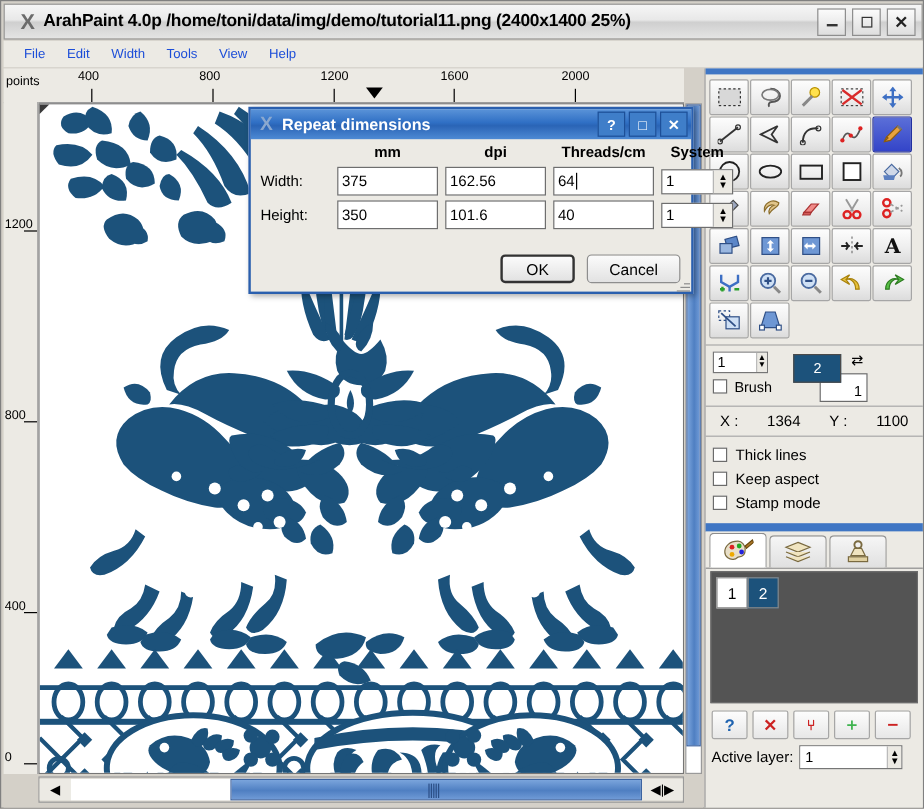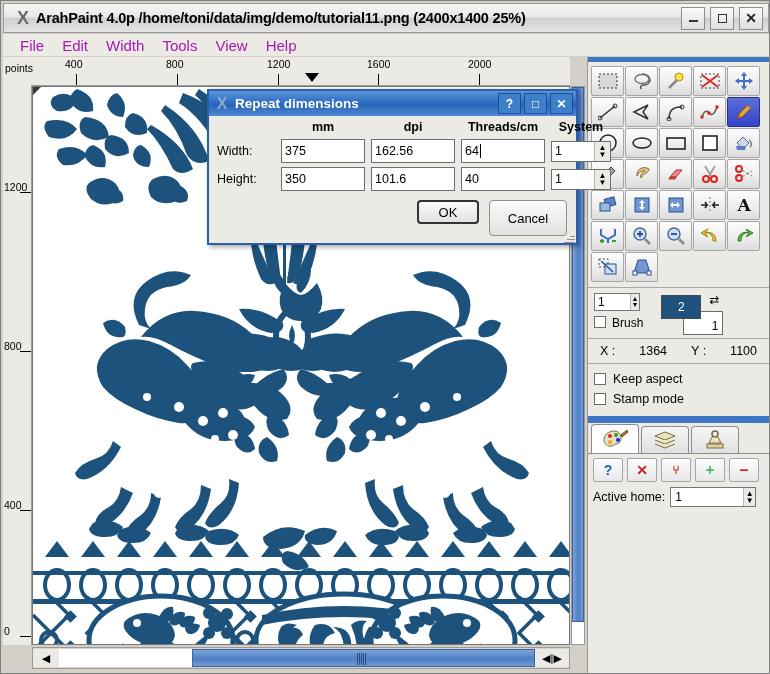--- a/index.html
+++ b/index.html
@@ -17,21 +17,21 @@
   .tb-btn{width:22px;height:21px;border:1px solid #8e8e8e;
      background:linear-gradient(to bottom,#fbfbfb,#dedede);
      display:flex;align-items:center;justify-content:center;font-size:11px;color:#222;}
   .tb-btn .gl-min{display:block;width:9px;height:2px;background:#333;margin-top:6px;}
   .tb-btn .gl-max{display:block;width:9px;height:9px;border:1.6px solid #333;box-sizing:border-box;}
   .tb-btn .gl-close{font-size:14px;font-weight:bold;line-height:1;}
 
   
   .menubar{position:absolute;left:2px;top:33px;width:766px;height:22px;background:#eceae4;
      display:flex;align-items:center;padding-left:8px;box-sizing:border-box;}
-  .menu-item{padding:2px 9px;font-size:15px;color:#a21caf;}
+  .menu-item{padding:2px 9px;font-size:11px;color:#1d4ed8;}
 
   
   .workspace{position:absolute;left:2px;top:56px;width:583px;height:616px;background:#d4d0c8;}
 
   .hruler{position:absolute;left:0;top:0;width:567px;height:28px;background:#eceae4;
      border-bottom:1px solid #9d9d9d;overflow:hidden;}
   .hr-label{position:absolute;top:1px;font-size:10.5px;color:#000;}
   .hr-tick{position:absolute;bottom:0;width:1px;height:11px;background:#000;}
   .hr-points{position:absolute;left:2px;top:5px;font-size:10.5px;}
   .hr-marker{position:absolute;top:16px;width:0;height:0;border-left:7px solid transparent;
@@ -148,21 +148,21 @@
   .dlg-in.caret::after{content:"";display:inline-block;width:1px;height:14px;background:#000;margin-left:1px;}
   .dlg-sp{height:21px;border:1px solid #6e6e6e;background:#fff;box-sizing:border-box;display:flex;}
   .dlg-sp span{flex:1;display:flex;align-items:center;padding-left:3px;font-size:12.5px;}
   .dlg-sp .ar{width:15px;background:#eceae4;border-left:1px solid #b5b5b5;
      display:flex;flex-direction:column;align-items:center;justify-content:center;}
   .dlg-sp .ar i{font-size:8px;line-height:7px;}
   .dlg-actions{position:absolute;right:9px;bottom:9px;display:flex;gap:10px;}
   .dlg-ok{width:62px;height:24px;border:2px solid #333;border-radius:4px;
      background:linear-gradient(to bottom,#fbfbfb,#e2e2e2);display:flex;align-items:center;
      justify-content:center;font-size:13px;box-sizing:border-box;}
-  .dlg-cancel{width:78px;height:36px;border:1px solid #8e8e8e;border-radius:4px;
+  .dlg-cancel{width:78px;height:24px;border:1px solid #8e8e8e;border-radius:4px;
      background:linear-gradient(to bottom,#fbfbfb,#e2e2e2);display:flex;align-items:center;
      justify-content:center;font-size:13px;box-sizing:border-box;}
   .dlg-grip{position:absolute;right:1px;bottom:1px;width:12px;height:12px;}
   .dlg-grip i{position:absolute;right:0;background:#8d8d8d;height:1px;}
 </style>
 </head>
 <body>
 
 <div id="app">
 
@@ -833,20 +833,24 @@
     <div class="coordrow">
       <span>X :</span>
       <span>1364</span>
       <span>Y :</span>
       <span>1100</span>
     </div>
 
     <div class="optlist">
       <div class="optline">
         <span class="chkbox"></span>
+        <span>Thick lines</span>
+      </div>
+      <div class="optline">
+        <span class="chkbox"></span>
         <span>Keep aspect</span>
       </div>
       <div class="optline">
         <span class="chkbox"></span>
         <span>Stamp mode</span>
       </div>
     </div>
 
     <div class="lowerblue"></div>
 
@@ -870,31 +874,34 @@
       </div>
       <div class="tab">
         <svg width="26" height="20" viewBox="0 0 26 20">
           <circle cx="13" cy="4" r="3" fill="none" stroke="#7a6a40" stroke-width="1.6"></circle>
           <path d="M10 7l-3 6h12l-3-6z" fill="#f0e4c0" stroke="#7a6a40"></path>
           <rect x="5" y="14" width="16" height="4" fill="#e0d0a0" stroke="#7a6a40"></rect>
         </svg>
       </div>
     </div>
 
+    <div class="palette">
+      <span class="pal-sw w">1</span><span class="pal-sw b">2</span>
+    </div>
 
     <div class="palbtns">
       <div class="palbtn" style="color:#1f63b0">?</div>
       <div class="palbtn" style="color:#cc2222">✕</div>
       <div class="palbtn" style="color:#cc2222;font-size:12px">⑂</div>
       <div class="palbtn" style="color:#3fb34f">＋</div>
       <div class="palbtn" style="color:#cc2222;font-size:16px">–</div>
     </div>
 
     <div class="activelayer">
-      <span>Active home:</span>
+      <span>Active layer:</span>
       <div class="al-spin">
         <input readonly="" value="1" style="">
         <div class="arrows">
             <i>▲</i>
             <i>▼</i>
           </div>
       </div>
     </div>
   </div>
 

